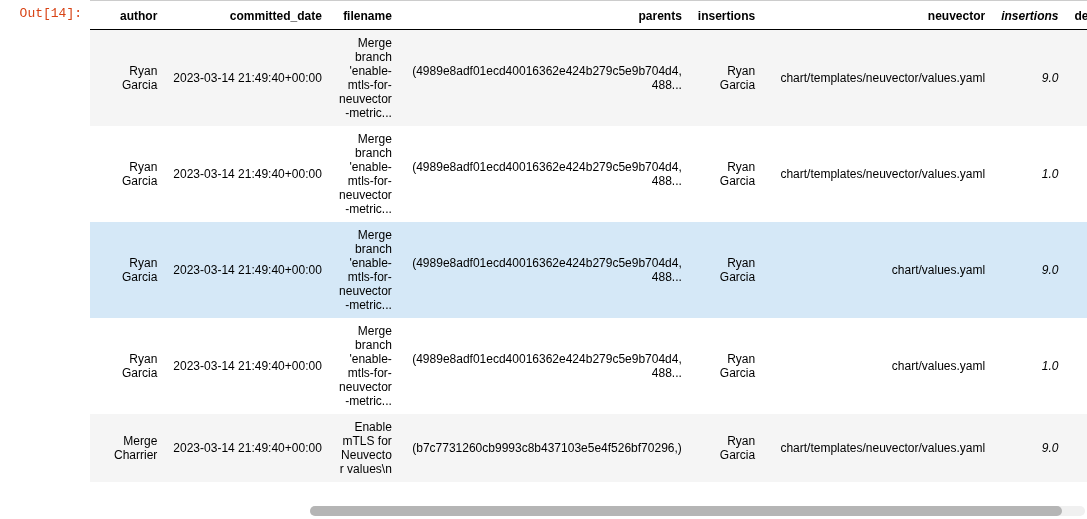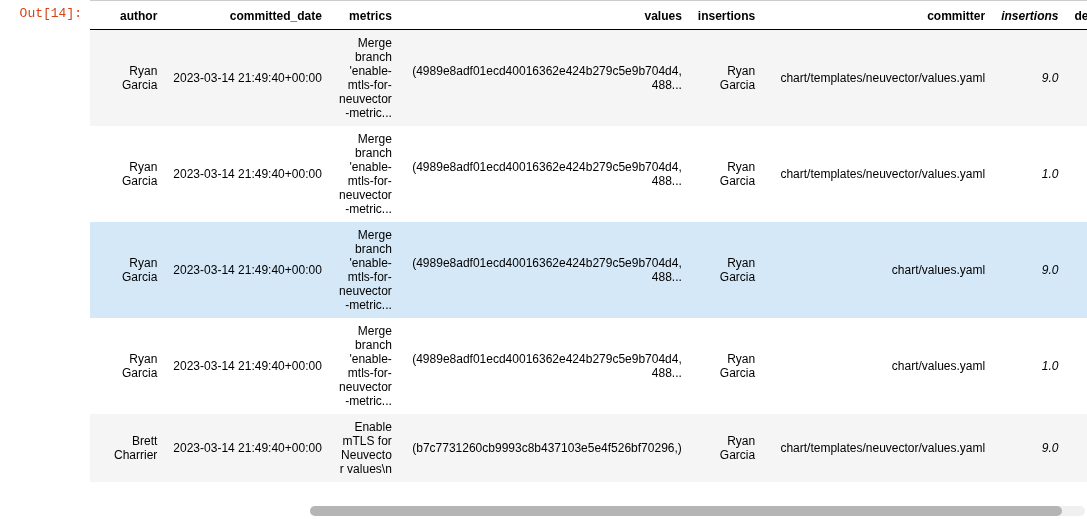--- a/index.html
+++ b/index.html
@@ -110,24 +110,24 @@
     <span class="out-prompt">Out[14]:</span>
   </div>
   <div class="output-area">
     <div class="scroll-wrap">
       <table class="dataframe">
         <thead>
           <tr>
             <th class="idx-head"></th>
             <th class="col-author">author</th>
             <th class="col-date">committed_date</th>
-            <th class="col-message">metrics</th>
-            <th class="col-parents">values</th>
+            <th class="col-message">filename</th>
+            <th class="col-parents">parents</th>
             <th class="col-committer">insertions</th>
-            <th class="col-filename">committer</th>
+            <th class="col-filename">neuvector</th>
             <th class="col-ins">insertions</th>
             <th class="col-del">deletions</th>
 
           </tr>
         </thead>
         <tbody>
           <tr class="odd">
             <th class="row-idx"></th>
             <td class="col-author">Ryan Garcia</td>
             <td class="col-date">2023-03-14 21:49:40+00:00</td>
@@ -170,21 +170,21 @@
             <td class="col-message">Merge branch 'enable-mtls-for-neuvector-metric...</td>
             <td class="col-parents">(4989e8adf01ecd40016362e424b279c5e9b704d4, 488...</td>
             <td class="col-committer">Ryan Garcia</td>
             <td class="col-filename">chart/values.yaml</td>
             <td class="col-ins">1.0</td>
             <td class="col-del">1.0</td>
 
           </tr>
           <tr class="odd">
             <th class="row-idx"></th>
-            <td class="col-author">Brett Charrier</td>
+            <td class="col-author">Merge Charrier</td>
             <td class="col-date">2023-03-14 21:49:40+00:00</td>
             <td class="col-message">Enable mTLS for Neuvector values\n</td>
             <td class="col-parents">(b7c7731260cb9993c8b437103e5e4f526bf70296,)</td>
             <td class="col-committer">Ryan Garcia</td>
             <td class="col-filename">chart/templates/neuvector/values.yaml</td>
             <td class="col-ins">9.0</td>
             <td class="col-del">2.0</td>
 
           </tr>
         </tbody>

